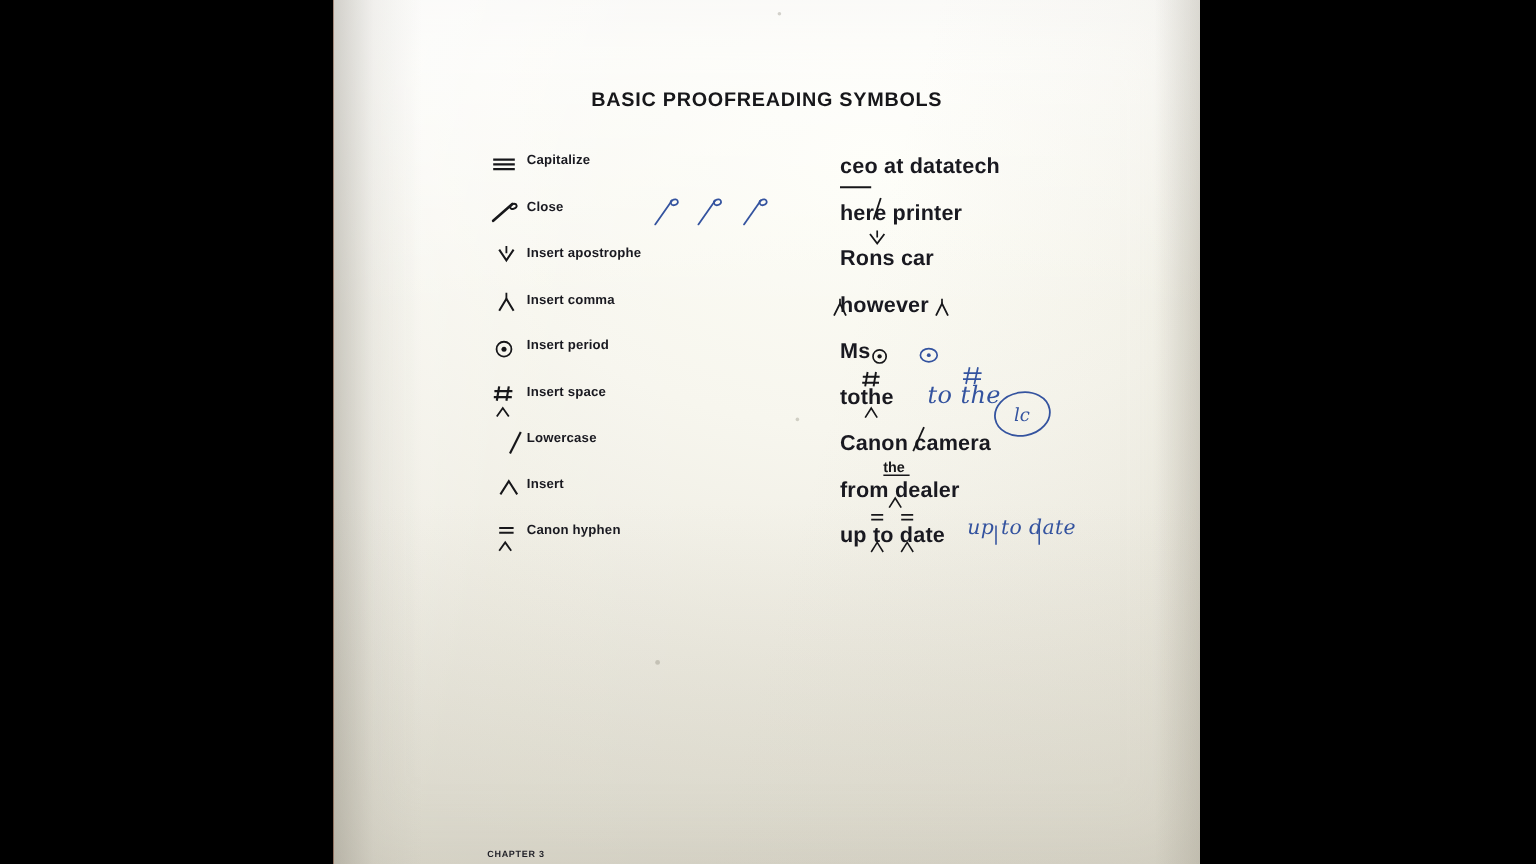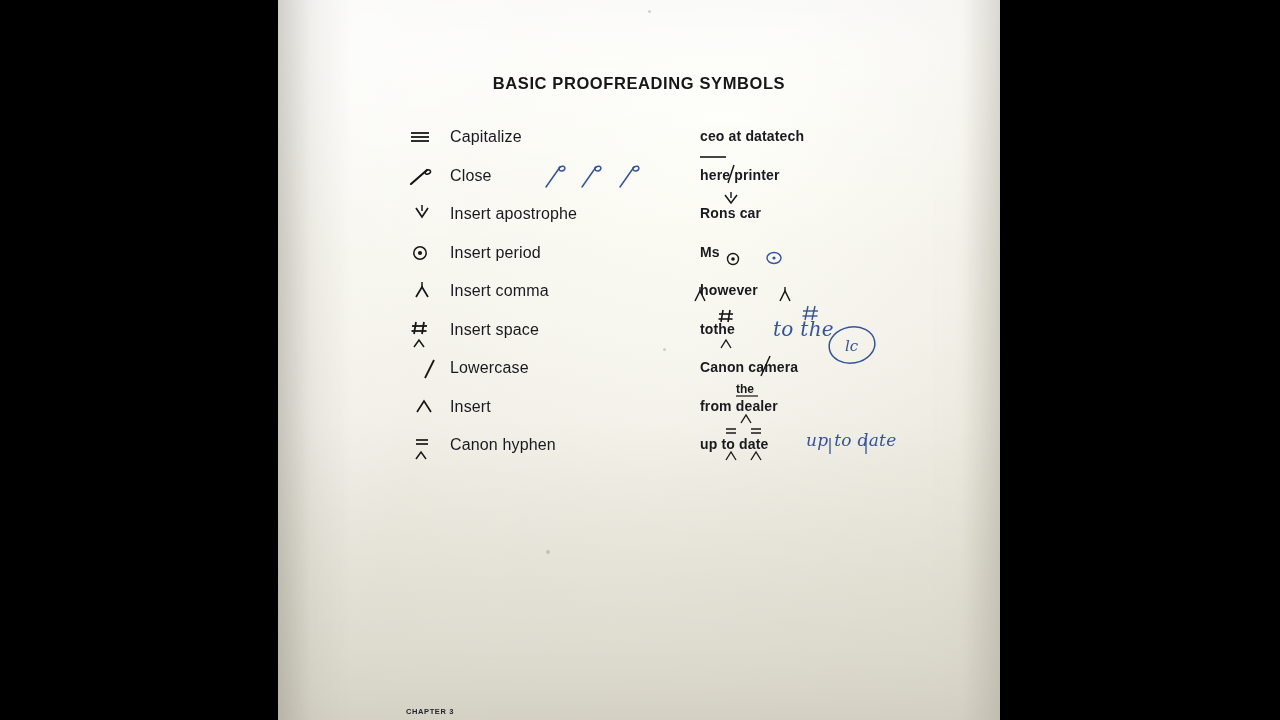--- a/index.html
+++ b/index.html
@@ -102,34 +102,34 @@
     position: absolute;
     left: 0;
     top: 0;
     width: 36px;
     height: 30px;
     color: #17171a;
   }
 
   .label-cell {
     position: absolute;
-    left: 42px;
+    left: 31px;
     top: 2px;
-    font-size: 16px;
-    font-weight: normal;
+    font-size: 11px;
+    font-weight: bold;
     color: #191920;
     white-space: nowrap;
     letter-spacing: 0.15px;
   }
 
   .example-cell {
     position: absolute;
     left: 292px;
     top: 2px;
-    font-size: 14px;
+    font-size: 18px;
     font-weight: bold;
     color: #191920;
     white-space: nowrap;
     letter-spacing: 0.15px;
   }
 
   
   .mark-svg { display: block; }
 
   
@@ -256,61 +256,61 @@
         <div class="example-cell">Rons car</div>
         <div class="ovl" style="left:314px; top:-12px;">
           <svg width="20" height="20" viewBox="0 0 20 20">
               <path d="M3 4 L9 12 L15 4" stroke="#17171a" stroke-width="1.5" fill="none"></path>
               <line x1="9" y1="1" x2="9" y2="7" stroke="#17171a" stroke-width="1.4"></line>
             </svg>
         </div>
       </div>
 
       <div class="row">
+        <div class="mark-cell" style="left:4px;">
+          <svg class="mark-svg" width="22" height="24" viewBox="0 0 22 24" aria-hidden="true">
+            <path d="M4 17 L10 7 L16 17" stroke="#17171a" stroke-width="1.7" fill="none"></path>
+            <path d="M10 7 L10 2" stroke="#17171a" stroke-width="1.5"></path>
+          </svg>
+        </div>
+        <div class="label-cell">Insert comma</div>
+        <div class="example-cell">however</div>
+        <div class="ovl" style="left:284px; top:6px;">
+          <svg width="18" height="20" viewBox="0 0 18 20">
+              <path d="M3 15 L8 5 L13 15" stroke="#17171a" stroke-width="1.5" fill="none"></path>
+              <path d="M8 5 L8 1" stroke="#17171a" stroke-width="1.4"></path>
+            </svg>
+        </div>
+        <div class="ovl" style="left:369px; top:6px;">
+          <svg width="18" height="20" viewBox="0 0 18 20">
+              <path d="M3 15 L8 5 L13 15" stroke="#17171a" stroke-width="1.5" fill="none"></path>
+              <path d="M8 5 L8 1" stroke="#17171a" stroke-width="1.4"></path>
+            </svg>
+        </div>
+      </div>
+
+      <div class="row">
         <div class="mark-cell" style="left:2px;">
           <svg class="mark-svg" width="22" height="22" viewBox="0 0 22 22" aria-hidden="true">
             <circle cx="10" cy="11" r="6.2" stroke="#17171a" stroke-width="1.5" fill="none"></circle>
             <circle cx="10" cy="11" r="2.1" fill="#17171a"></circle>
           </svg>
         </div>
         <div class="label-cell">Insert period</div>
         <div class="example-cell">Ms</div>
         <div class="ovl" style="left:316px; top:8px;">
           <svg width="20" height="20" viewBox="0 0 20 20">
               <circle cx="9" cy="9" r="5.5" stroke="#17171a" stroke-width="1.4" fill="none"></circle>
               <circle cx="9" cy="9" r="1.8" fill="#17171a"></circle>
             </svg>
         </div>
         <div class="ink" style="left:355px; top:6px;">
           <svg width="24" height="22" viewBox="0 0 24 22">
               <ellipse cx="11" cy="10" rx="7" ry="5.5" stroke="#34539f" stroke-width="1.4" fill="none"></ellipse>
               <circle cx="11" cy="10" r="1.6" fill="#34539f"></circle>
-            </svg>
-        </div>
-      </div>
-
-      <div class="row">
-        <div class="mark-cell" style="left:4px;">
-          <svg class="mark-svg" width="22" height="24" viewBox="0 0 22 24" aria-hidden="true">
-            <path d="M4 17 L10 7 L16 17" stroke="#17171a" stroke-width="1.7" fill="none"></path>
-            <path d="M10 7 L10 2" stroke="#17171a" stroke-width="1.5"></path>
-          </svg>
-        </div>
-        <div class="label-cell">Insert comma</div>
-        <div class="example-cell">however</div>
-        <div class="ovl" style="left:284px; top:6px;">
-          <svg width="18" height="20" viewBox="0 0 18 20">
-              <path d="M3 15 L8 5 L13 15" stroke="#17171a" stroke-width="1.5" fill="none"></path>
-              <path d="M8 5 L8 1" stroke="#17171a" stroke-width="1.4"></path>
-            </svg>
-        </div>
-        <div class="ovl" style="left:369px; top:6px;">
-          <svg width="18" height="20" viewBox="0 0 18 20">
-              <path d="M3 15 L8 5 L13 15" stroke="#17171a" stroke-width="1.5" fill="none"></path>
-              <path d="M8 5 L8 1" stroke="#17171a" stroke-width="1.4"></path>
             </svg>
         </div>
       </div>
 
       <div class="row">
         <div class="mark-cell" style="left:2px;">
           <svg class="mark-svg" width="24" height="32" viewBox="0 0 24 32" aria-hidden="true">
             <g stroke="#17171a" stroke-width="1.8" fill="none">
               <line x1="6" y1="3" x2="4" y2="15"></line>
               <line x1="14" y1="3" x2="12" y2="15"></line>

